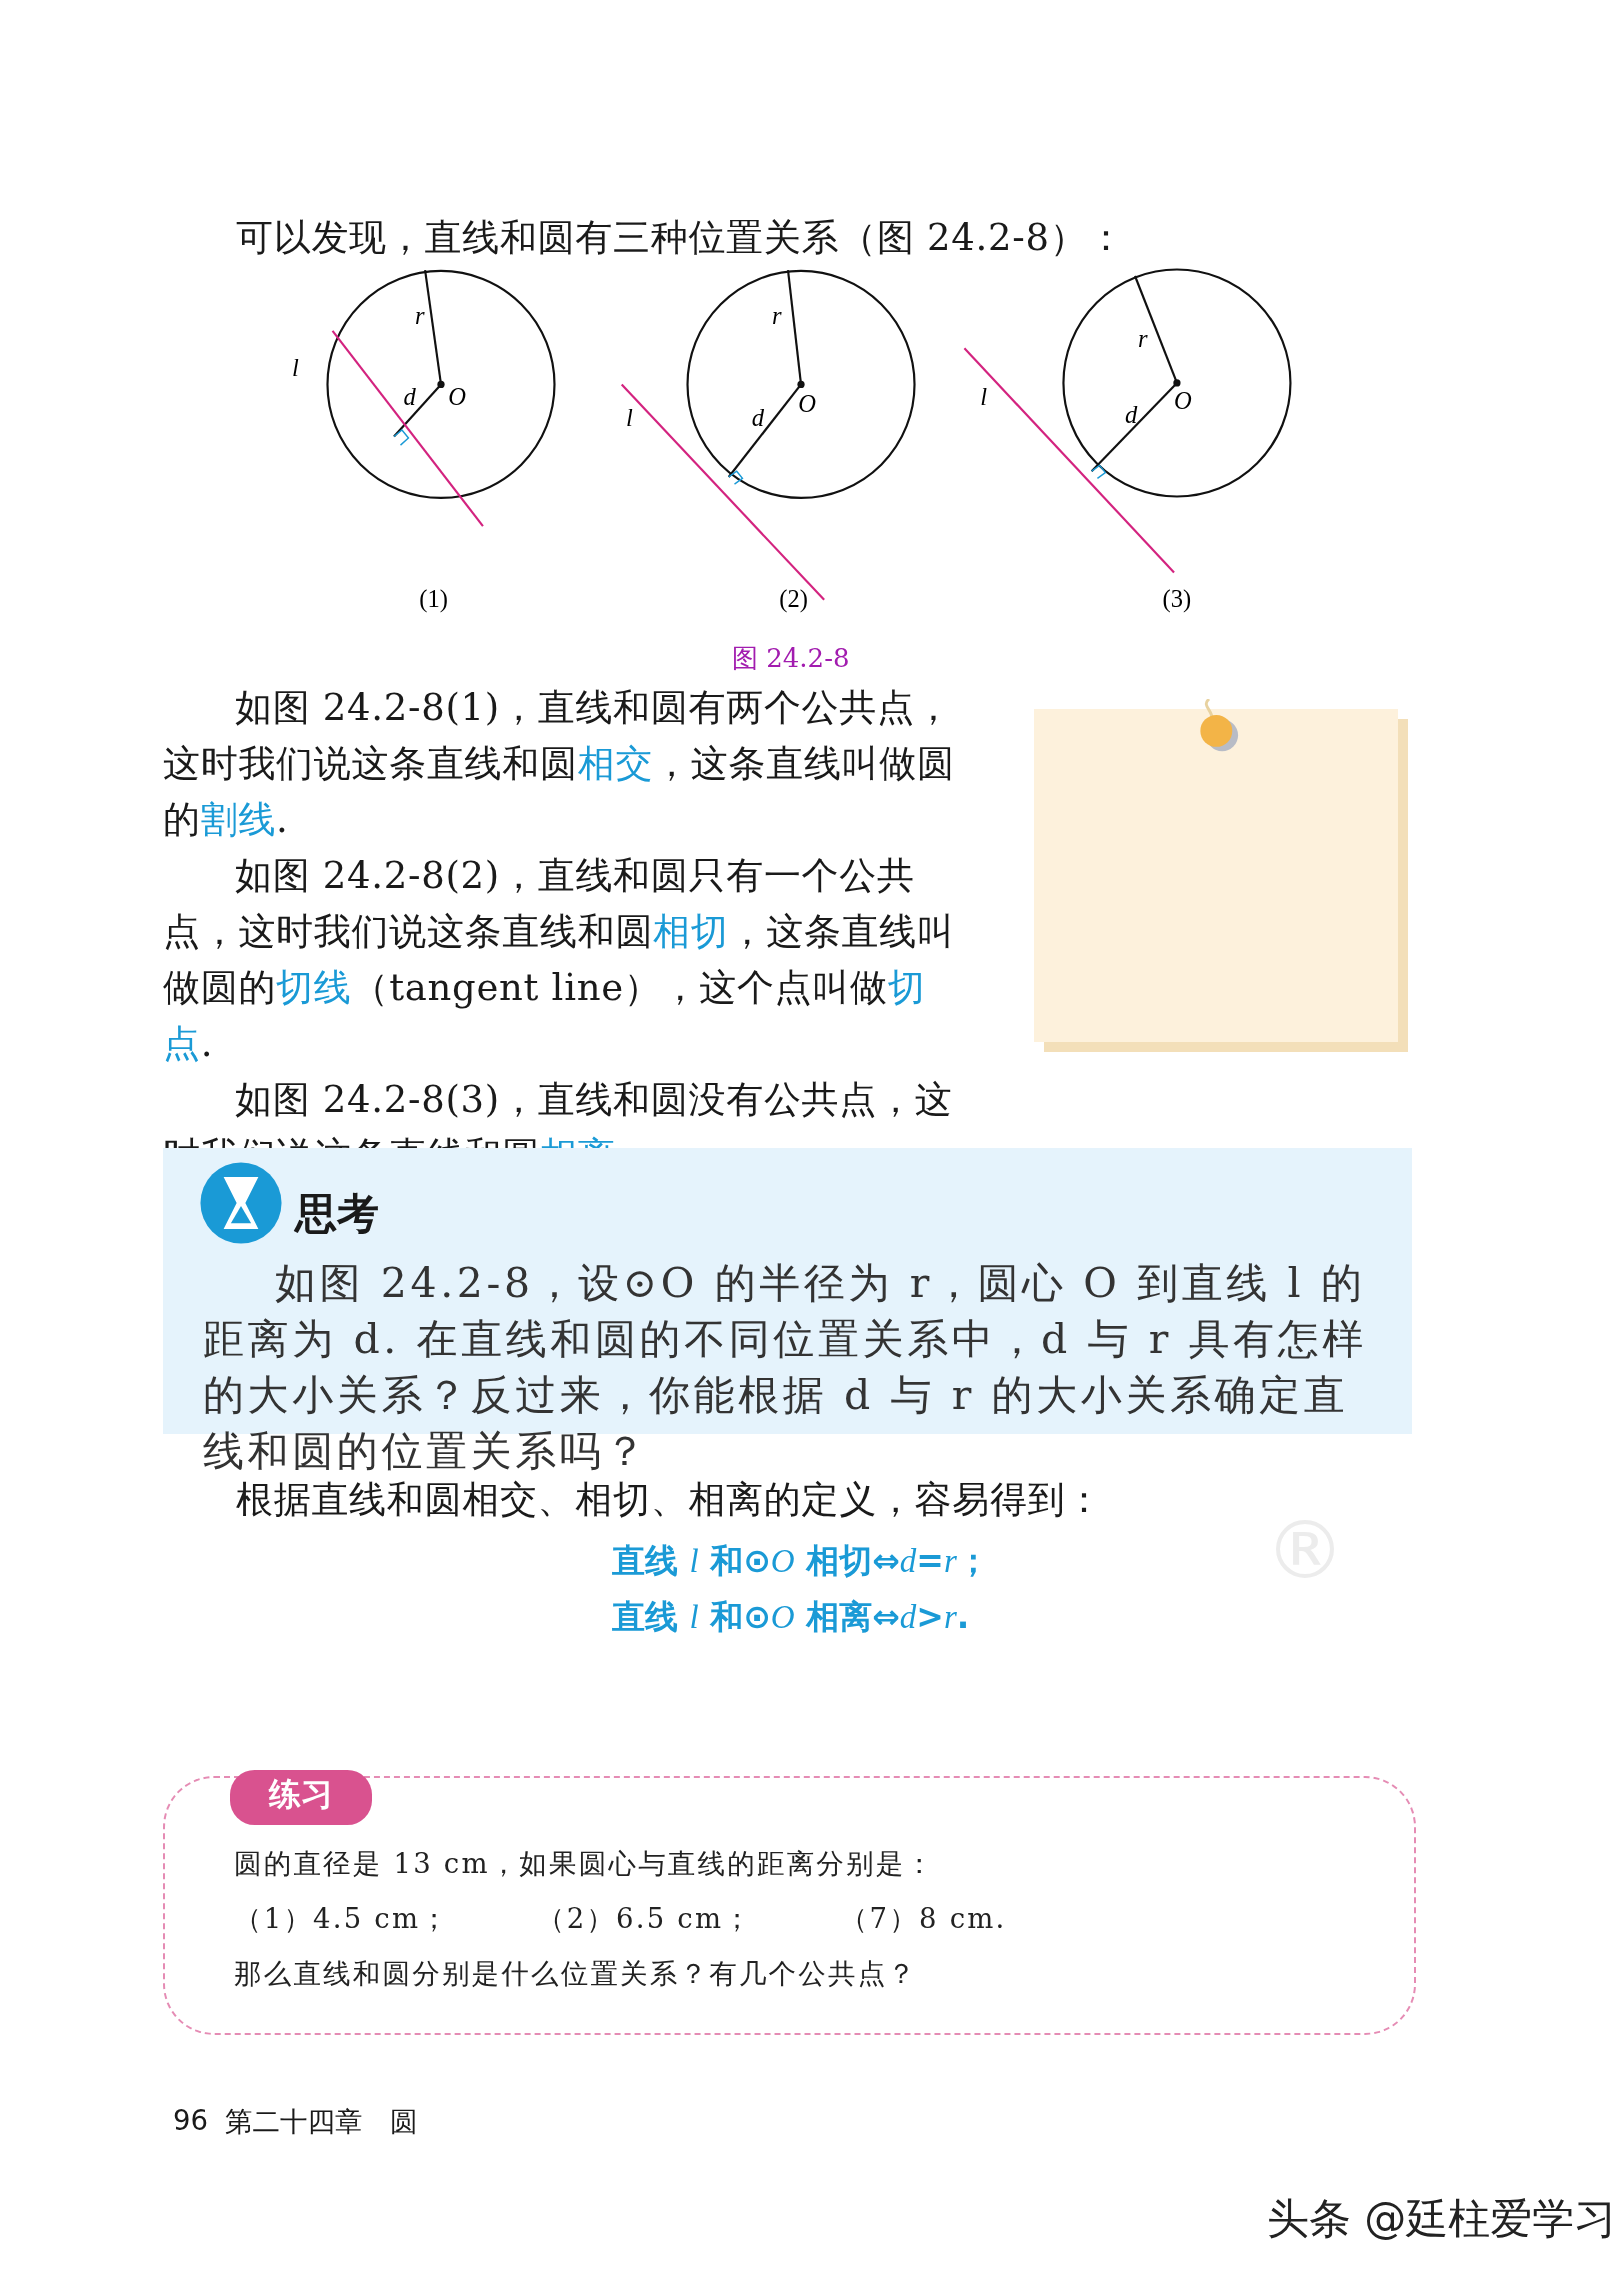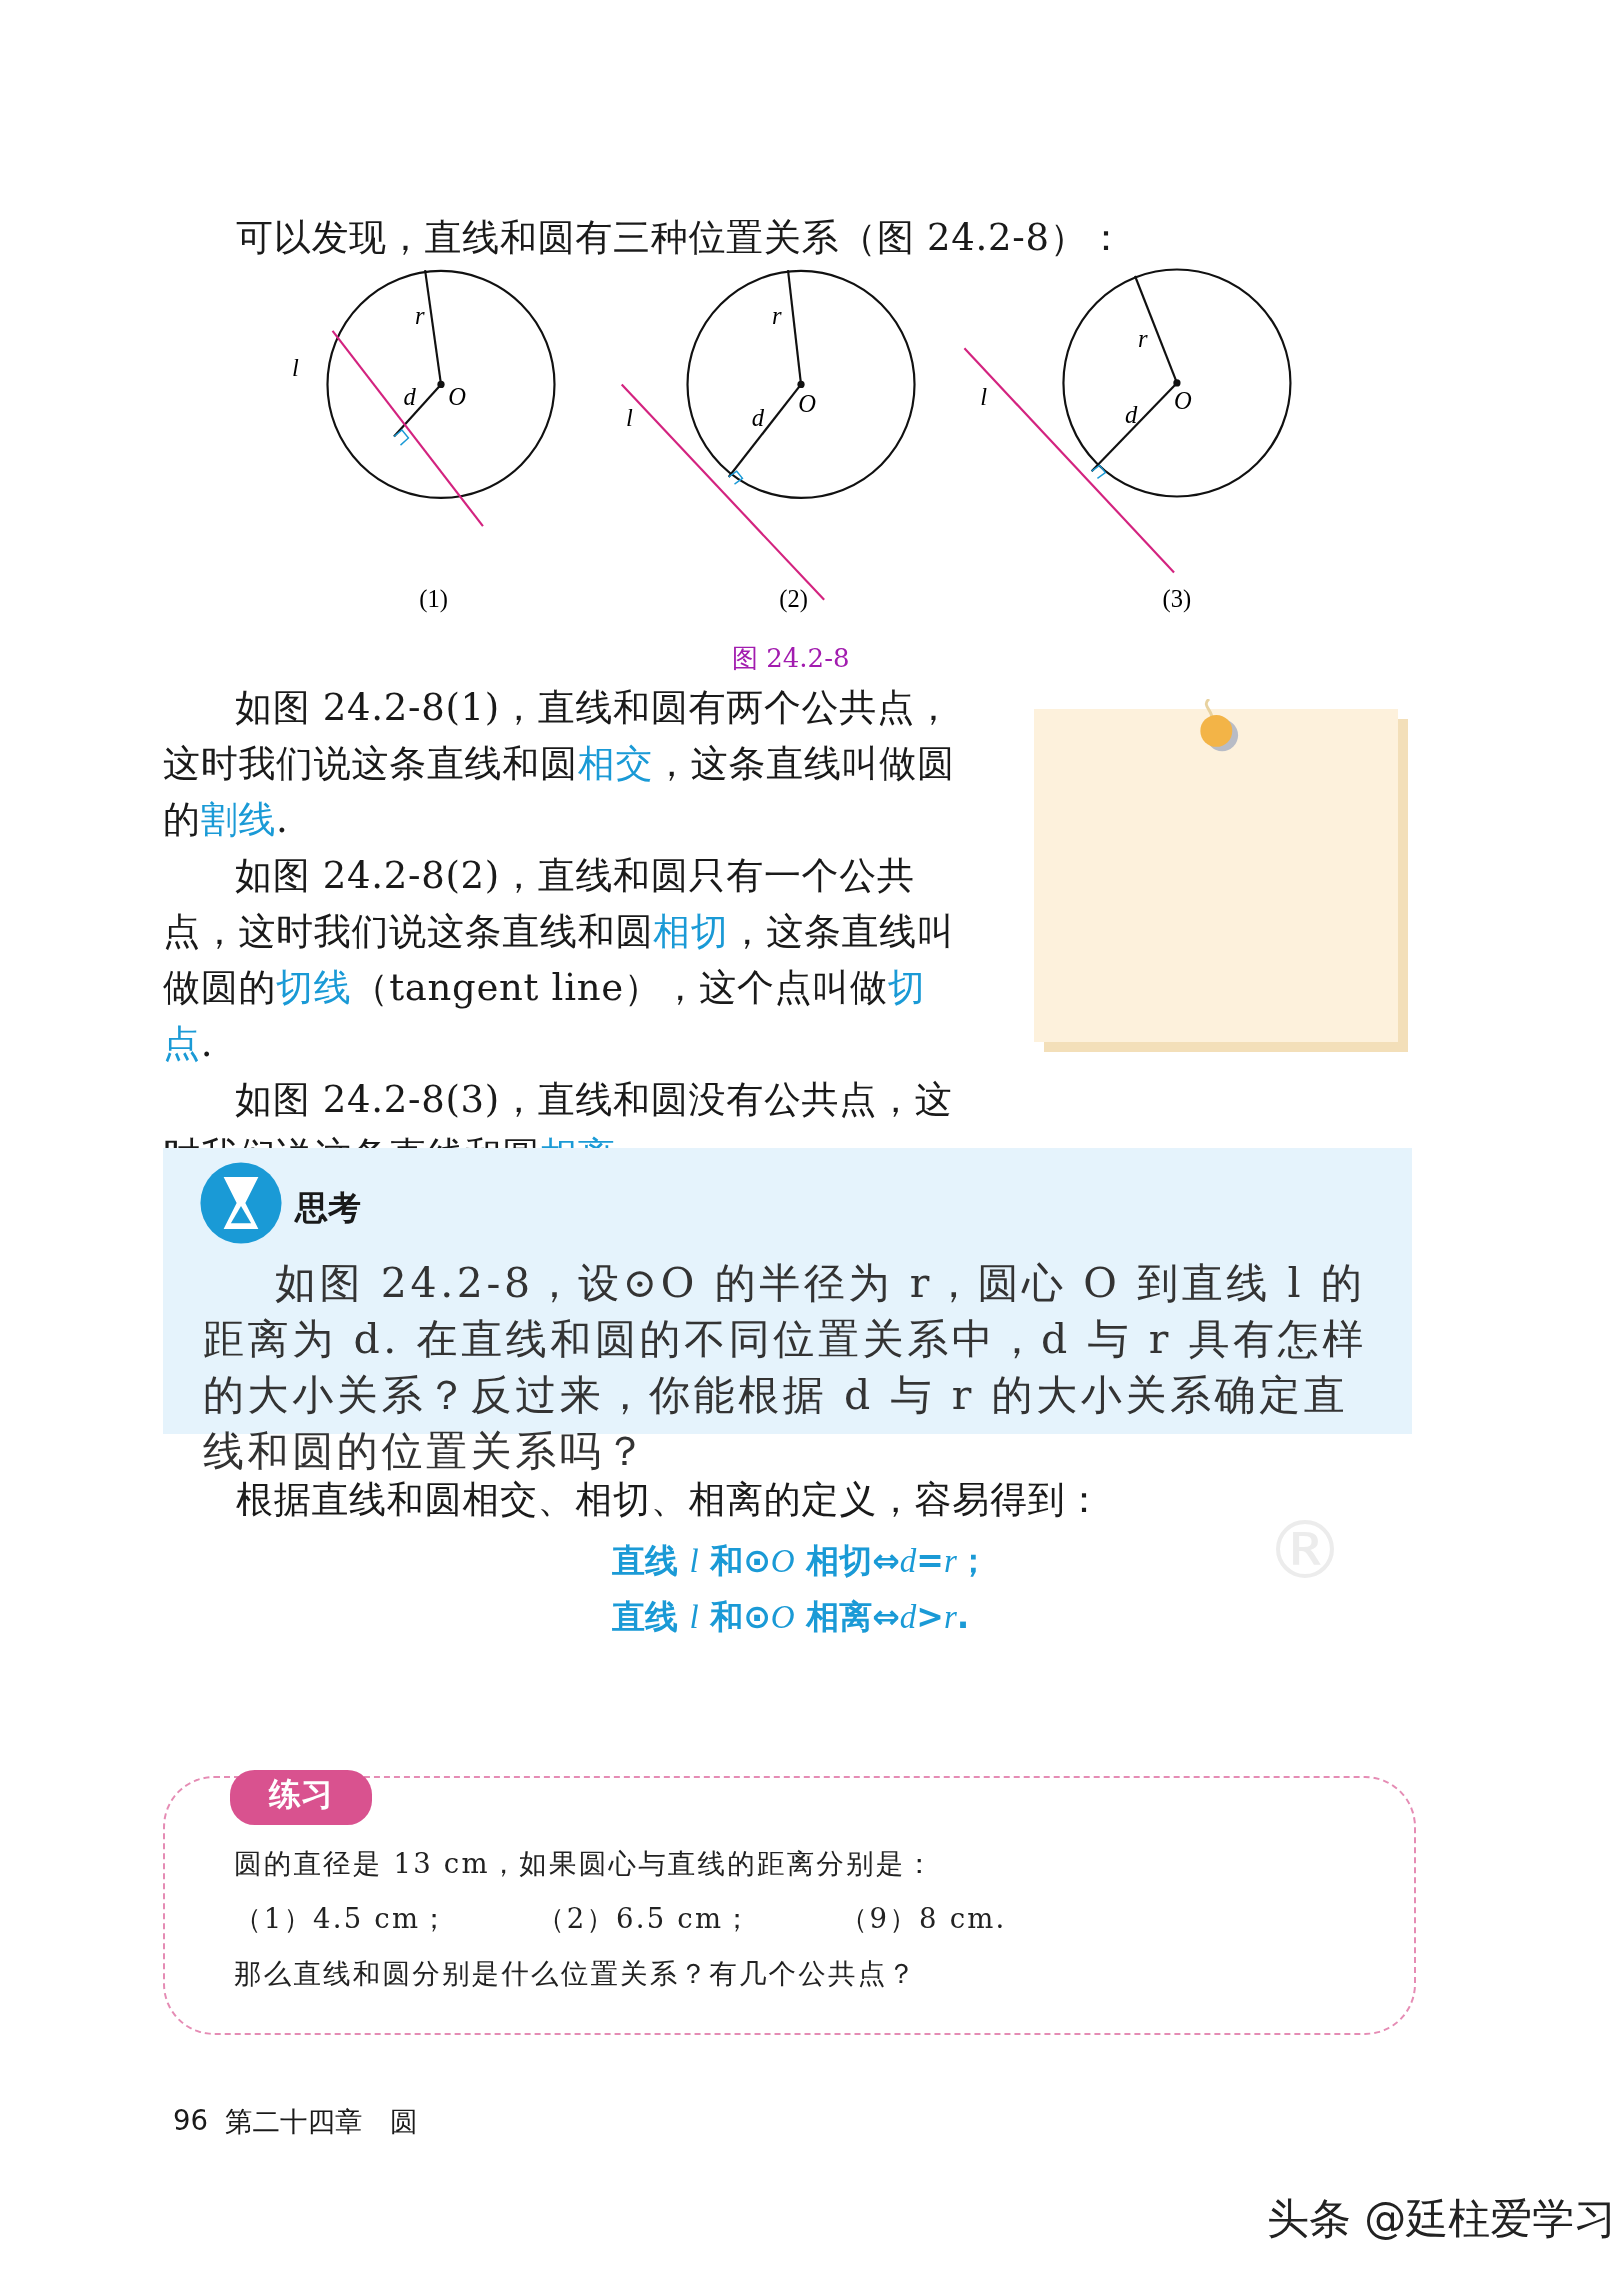--- a/index.html
+++ b/index.html
@@ -6,21 +6,21 @@
   body{width:1623px;height:2273px;position:relative;overflow:hidden;
        font-family:"DejaVu Serif","Liberation Serif",serif;color:#1a1a1a;}
   .abs{position:absolute;}
   .para{font-size:37px;line-height:56px;letter-spacing:0.7px;}
   .kw{color:#1a9ad6;font-family:"DejaVu Sans","Liberation Sans",sans-serif;}
   .it{font-style:italic;font-family:"Liberation Serif","DejaVu Serif",serif;}
   .caption{font-size:26px;color:#a21caf;}
   .note{background:#fdf1dc;box-shadow:10px 10px 0 #f3dfb9;}
   .note-text{font-size:30px;line-height:48px;letter-spacing:5.8px;color:#222;}
   .think{background:#e5f3fc;}
-  .think-title{font-family:"DejaVu Sans","Liberation Sans",sans-serif;font-weight:bold;font-size:33px;}
+  .think-title{font-family:"DejaVu Sans","Liberation Sans",sans-serif;font-weight:bold;font-size:42px;}
   .think-text{font-size:41px;line-height:56px;letter-spacing:3.6px;color:#333;}
   .formula{font-family:"DejaVu Sans","Liberation Sans",sans-serif;font-weight:bold;color:#1a9ad6;font-size:33px;line-height:55px;}
   .formula .it{font-weight:normal;}
   .practice{border:2.9px dashed #e58cb4;border-radius:51px;}
   .practice-tab{background:#d9528f;color:#fff;border-radius:24.6px;font-family:"DejaVu Sans","Liberation Sans",sans-serif;font-weight:bold;font-size:32px;text-align:center;}
   .practice-text{font-size:27.5px;line-height:55px;letter-spacing:2.2px;color:#222;margin-left:17px;}
   .footer{font-size:27.5px;font-family:"DejaVu Sans","Liberation Sans",sans-serif;}
   .watermark{font-family:"DejaVu Sans","Liberation Sans",sans-serif;font-size:42px;color:#222;}
 </style>
 </head>
@@ -105,21 +105,21 @@
   <div class="formula"><span>直线</span> <span class="it">l</span> <span>和⊙</span><span class="it">O</span> <span>相切</span><span>⇔</span><span class="it">d</span><span>=</span><span class="it">r</span><span>；</span></div>
   <div class="formula"><span>直线</span> <span class="it">l</span> <span>和⊙</span><span class="it">O</span> <span>相离</span><span>⇔</span><span class="it">d</span><span>&gt;</span><span class="it">r</span><span>.</span></div>
 </div>
 
 <div class="abs practice" style="left:163px;top:1776px;width:1249px;height:255px;">
   <div class="abs practice-text" style="left:52px;top:58px;width:1157px;">
     <div>圆的直径是 13 cm，如果圆心与直线的距离分别是：</div>
     <div style="display:flex;gap:87px;">
       <span>（1）4.5 cm；</span>
       <span>（2）6.5 cm；</span>
-      <span>（9）8 cm.</span>
+      <span>（7）8 cm.</span>
     </div>
     <div>那么直线和圆分别是什么位置关系？有几个公共点？</div>
   </div>
 </div>
 <div class="abs practice-tab" style="left:230px;top:1770px;width:142px;height:55px;line-height:49px;">练习</div>
 
 <div class="abs footer" style="left:166px;top:2104px;display:flex;gap:17px;margin-left:7px;">
   <span>96</span>
   <span style="font-family:'DejaVu Serif',serif;">第二十四章　圆</span>
 </div>

